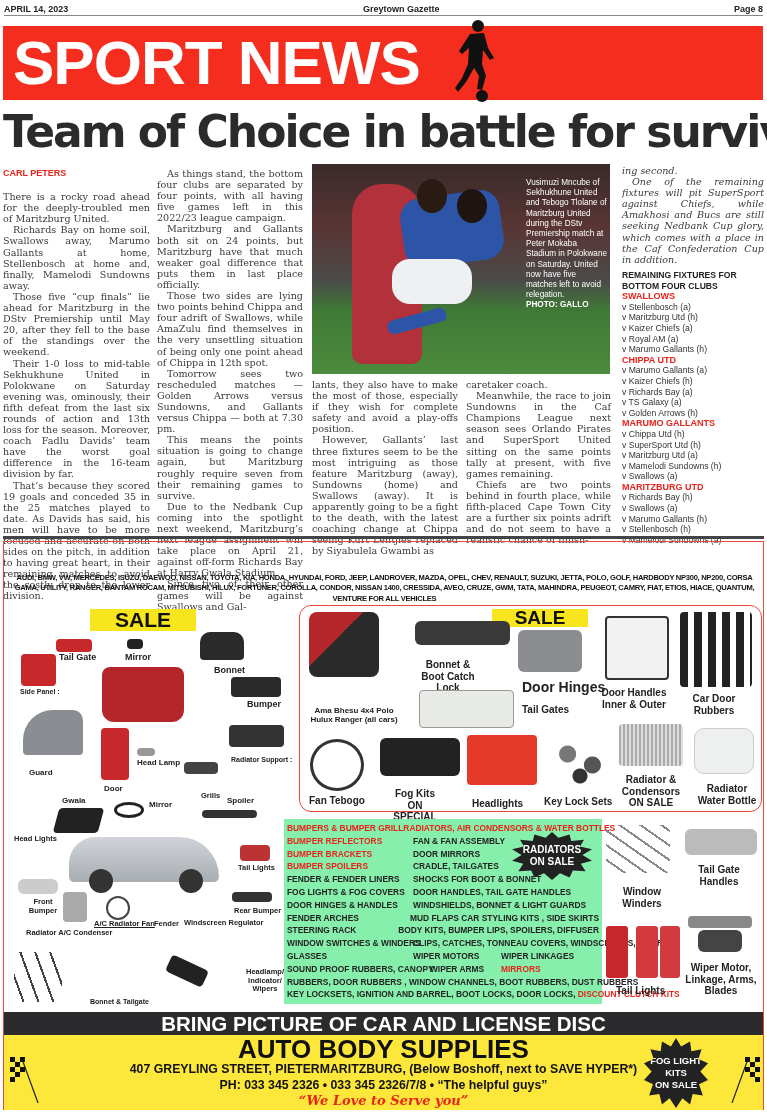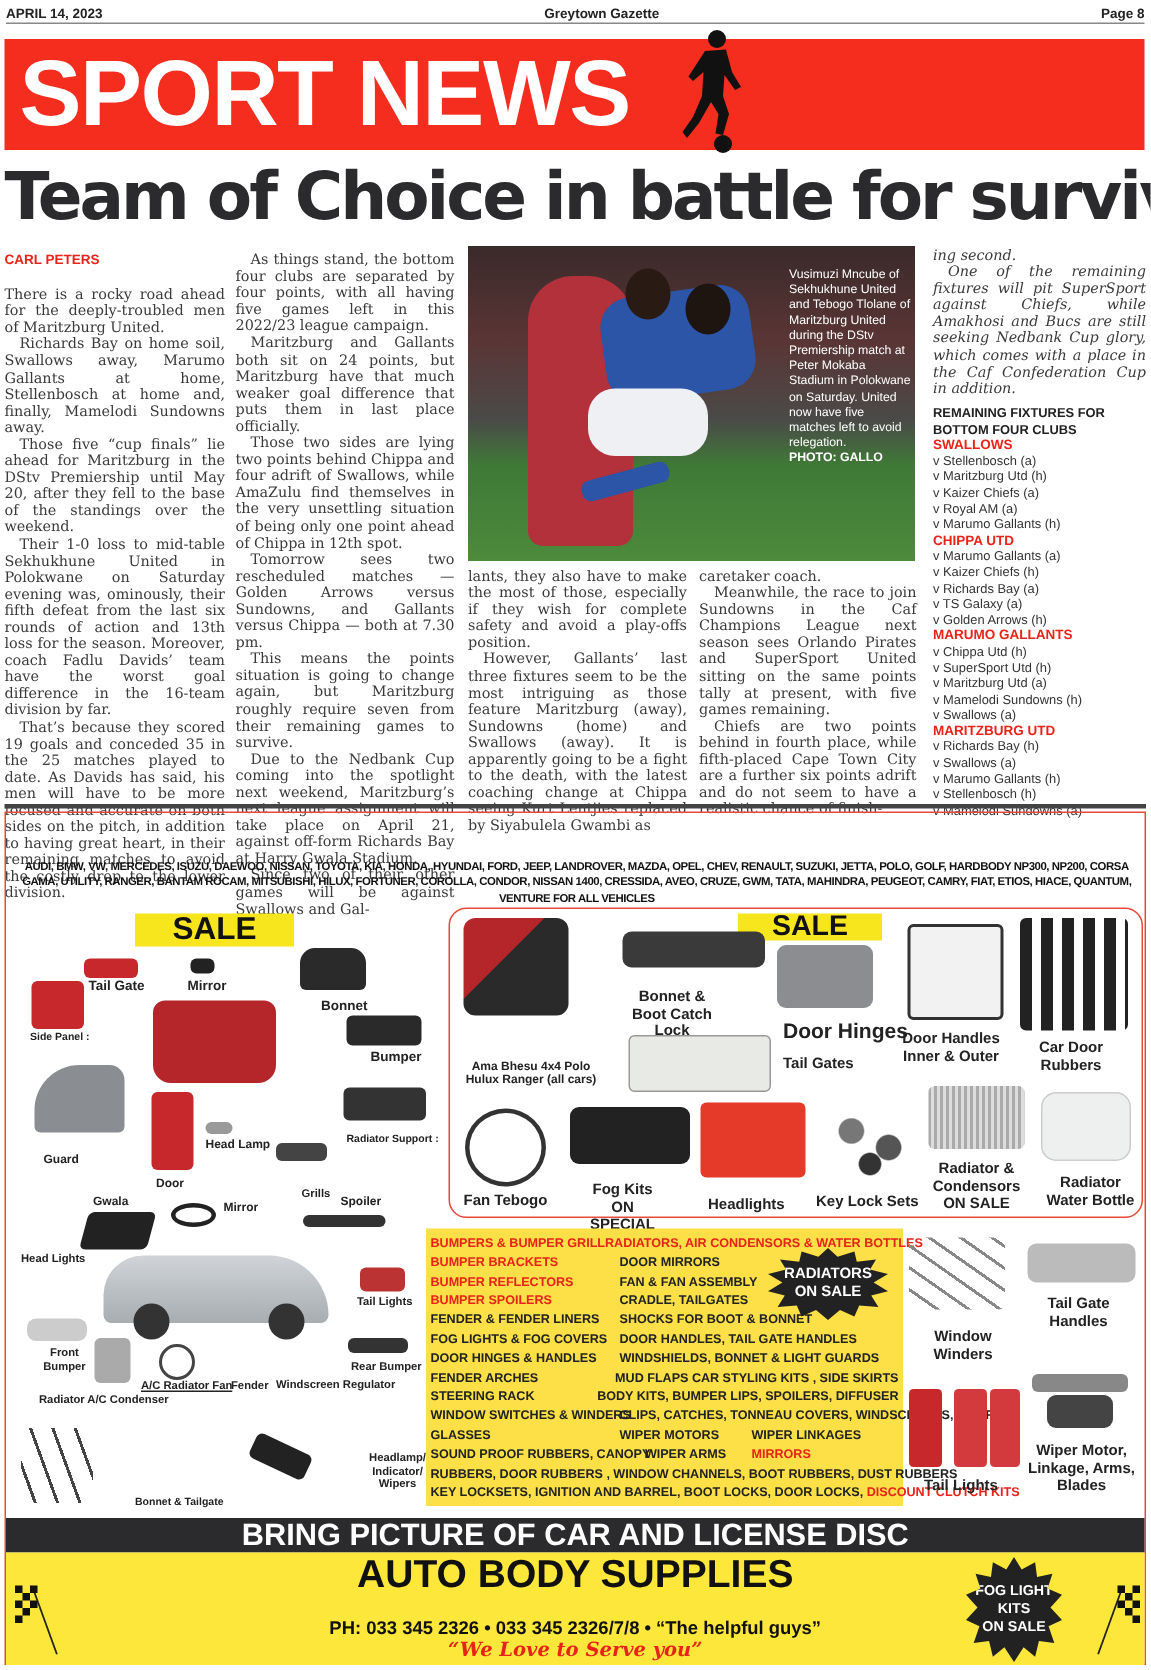--- a/index.html
+++ b/index.html
@@ -26,21 +26,21 @@
   .fx-head { font-weight: bold; color: #222; font-size: 8.6px; }
   .fx-team { font-weight: bold; color: #e8231a; font-size: 9px; }
   .rule { position: absolute; left: 3px; right: 3px; top: 536px; height: 3px; background: #444; }
   .ad { position: absolute; left: 3px; top: 541px; width: 761px; height: 569px; border: 1px solid #e84a3a; }
   .ad-banner { position: absolute; left: 0; top: 0; width: 100%; height: 30px; background: #f42d1f; font-family: "Liberation Sans", sans-serif; font-weight: bold; font-size: 30px; color: #fff; text-align: center; line-height: 30px; letter-spacing: 0px; }
   .ad-brands { position: absolute; left: 4px; top: 31px; width: 753px; font-family: "Liberation Sans", sans-serif; font-weight: bold; font-size: 7.6px; line-height: 10.4px; color: #111; text-align: center; letter-spacing: -0.3px; }
   .sale-tag { position: absolute; background: #f7e51d; font-family: "Liberation Sans", sans-serif; font-weight: bold; color: #111; text-align: center; }
   .lbl { position: absolute; font-family: "Liberation Sans", sans-serif; font-weight: bold; color: #222; white-space: nowrap; text-align: center; line-height: 1.15; }
   .part { position: absolute; border-radius: 4px; }
   .red-box { position: absolute; left: 295px; top: 63px; width: 463px; height: 207px; border: 1.5px solid #e84a3a; border-radius: 12px; }
-  .yellow-list { position: absolute; left: 280px; top: 277px; width: 318px; height: 185px; background: #fde047; font-family: "Liberation Sans", sans-serif; font-weight: bold; font-size: 8.4px; line-height: 12.8px; color: #222; padding: 3px 3px; }
+  .yellow-list { position: absolute; left: 280px; top: 277px; width: 318px; height: 185px; background: #86efac; font-family: "Liberation Sans", sans-serif; font-weight: bold; font-size: 8.4px; line-height: 12.8px; color: #222; padding: 3px 3px; }
   .yl-row { display: flex; white-space: nowrap; }
   .yl-c1 { width: 126px; }
   .yl-c2 { }
   .yl-red { color: #e8231a; }
   .starburst { position: absolute; background: #222; color: #fff; font-family: "Liberation Sans", sans-serif; font-weight: bold; text-align: center; clip-path: polygon(50% 0%, 58% 12%, 72% 5%, 74% 19%, 90% 16%, 85% 30%, 100% 36%, 88% 48%, 100% 60%, 86% 66%, 92% 82%, 76% 80%, 72% 95%, 60% 86%, 50% 100%, 40% 86%, 28% 95%, 24% 80%, 8% 82%, 14% 66%, 0% 60%, 12% 48%, 0% 36%, 15% 30%, 10% 16%, 26% 19%, 28% 5%, 42% 12%); display: flex; align-items: center; justify-content: center; }
   .dark-banner { position: absolute; left: 0; top: 470px; width: 100%; height: 23px; background: #2b2b2d; color: #fff; font-family: "Liberation Sans", sans-serif; font-weight: bold; font-size: 20.5px; text-align: center; line-height: 23px; }
   .yellow-footer { position: absolute; left: 0; top: 493px; width: 100%; height: 75px; background: #fde73a; }
   .abs-title { position: absolute; left: 0; width: 100%; top: 1px; text-align: center; font-family: "Liberation Sans", sans-serif; font-weight: bold; font-size: 26px; color: #111; line-height: 26px; }
   .abs-line { position: absolute; left: 0; width: 100%; text-align: center; font-family: "Liberation Sans", sans-serif; font-weight: bold; color: #111; font-size: 12.3px; }
   .abs-slogan { position: absolute; left: 0; width: 100%; top: 58px; text-align: center; font-family: "DejaVu Serif", serif; font-style: italic; font-weight: bold; color: #e8231a; font-size: 13px; }
@@ -235,26 +235,26 @@
   <div class="lbl" style="left:614px; top:232px; font-size:10px; white-space:normal; width:66px;">Radiator &amp; Condensors ON SALE</div>
   <div class="part" style="left:690px; top:186px; width:60px; height:46px; background:#eef0f0; border:1px solid #ccc; border-radius:10px;"></div>
   <div class="lbl" style="left:688px; top:241px; font-size:10px; white-space:normal; width:70px;">Radiator Water Bottle</div>
 
   <div class="yellow-list">
     <div class="yl-row">
         <span class="yl-c1 yl-red">BUMPERS &amp; BUMPER GRILL</span>
         <span class="yl-c2 yl-red">RADIATORS, AIR CONDENSORS &amp; WATER BOTTLES</span>
       </div>
     <div class="yl-row">
+        <span class="yl-c1 yl-red">BUMPER REFLECTORS</span>
+        <span class="yl-c2">FAN &amp; FAN ASSEMBLY</span>
+      </div>
+    <div class="yl-row">
         <span class="yl-c1 yl-red">BUMPER BRACKETS</span>
         <span class="yl-c2">DOOR MIRRORS</span>
-      </div>
-    <div class="yl-row">
-        <span class="yl-c1 yl-red">BUMPER REFLECTORS</span>
-        <span class="yl-c2">FAN &amp; FAN ASSEMBLY</span>
       </div>
     <div class="yl-row">
         <span class="yl-c1 yl-red">BUMPER SPOILERS</span>
         <span class="yl-c2">CRADLE, TAILGATES</span>
       </div>
     <div class="yl-row">
         <span class="yl-c1">FENDER &amp; FENDER LINERS</span>
         <span class="yl-c2">SHOCKS FOR BOOT &amp; BONNET</span>
       </div>
     <div class="yl-row">
@@ -319,20 +319,21 @@
         <rect x="2" y="4" width="5" height="5"></rect>
           <rect x="12" y="4" width="5" height="5"></rect>
         <rect x="7" y="9" width="5" height="5"></rect>
           <rect x="2" y="14" width="5" height="5"></rect>
           <rect x="12" y="14" width="5" height="5"></rect>
         <rect x="7" y="19" width="5" height="5"></rect>
           <rect x="2" y="24" width="5" height="5"></rect>
       </g>
     </svg>
     <div class="abs-title">AUTO BODY SUPPLIES</div>
+    <div class="abs-line" style="top:27px;">407 GREYLING STREET, PIETERMARITZBURG,  (Below Boshoff, next to SAVE HYPER*)</div>
     <div class="abs-line" style="top:43px;">PH: 033 345 2326 • 033 345 2326/7/8  • “The helpful guys”</div>
     <div class="abs-slogan">“We Love to Serve you”</div>
     <div class="starburst" style="left:640px; top:3px; width:64px; height:70px; font-size:9.5px; line-height:12px;">
       <div>
           <div>FOG LIGHT</div>
           <div>KITS</div>
           <div>ON SALE</div>
         </div>
     </div>
     <svg class="flag" style="left:718px; top:18px;" viewBox="0 0 40 50">

